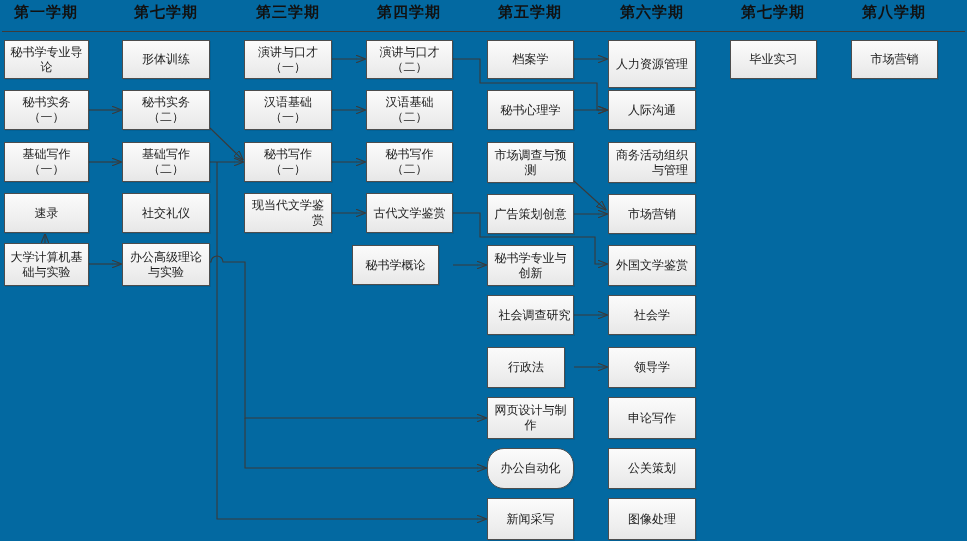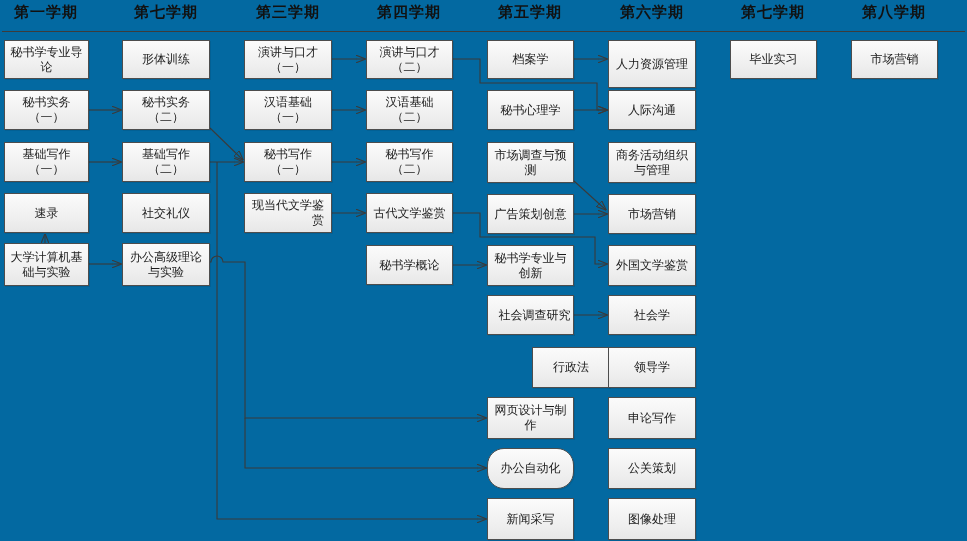--- a/index.html
+++ b/index.html
@@ -95,37 +95,37 @@
 （一）</div>
       <div class="node" style="left: 244px; top: 193px; width: 88px; height: 40px; text-align: right;">现当代文学鉴
 赏</div>
       <div class="node" style="left: 366px; top: 40px; width: 87px; height: 39px;">演讲与口才
 （二）</div>
       <div class="node" style="left: 366px; top: 90px; width: 87px; height: 40px;">汉语基础
 （二）</div>
       <div class="node" style="left: 366px; top: 142px; width: 87px; height: 40px;">秘书写作
 （二）</div>
       <div class="node" style="left: 366px; top: 193px; width: 87px; height: 40px;">古代文学鉴赏</div>
-      <div class="node" style="left: 366px; top: 245px; width: 87px; height: 40px;">秘书学概论</div>
+      <div class="node" style="left: 352px; top: 245px; width: 87px; height: 40px;">秘书学概论</div>
       <div class="node" style="left: 487px; top: 40px; width: 87px; height: 39px; text-align: center;">档案学</div>
       <div class="node" style="left: 487px; top: 90px; width: 87px; height: 40px;">秘书心理学</div>
       <div class="node" style="left: 487px; top: 142px; width: 87px; height: 41px;">市场调查与预
 测</div>
       <div class="node" style="left: 487px; top: 194px; width: 87px; height: 40px;">广告策划创意</div>
       <div class="node" style="left: 487px; top: 245px; width: 87px; height: 41px;">秘书学专业与
 创新</div>
       <div class="node" style="left: 487px; top: 295px; width: 87px; height: 40px; padding-left: 8px;">社会调查研究</div>
-      <div class="node" style="left: 487px; top: 347px; width: 78px; height: 41px; margin-left: 45px;">行政法</div>
+      <div class="node" style="left: 487px; top: 347px; width: 78px; height: 41px;">行政法</div>
       <div class="node" style="left: 487px; top: 397px; width: 87px; height: 42px;">网页设计与制
 作</div>
       <div class="node" style="left: 487px; top: 448px; width: 87px; height: 41px; border-radius: 17px;">办公自动化</div>
       <div class="node" style="left: 487px; top: 498px; width: 87px; height: 42px;">新闻采写</div>
       <div class="node" style="left: 608px; top: 40px; width: 88px; height: 48px;">人力资源管理</div>
       <div class="node" style="left: 608px; top: 90px; width: 88px; height: 40px;">人际沟通</div>
-      <div class="node" style="left: 608px; top: 142px; width: 88px; height: 41px;">商务活动组织
+      <div class="node" style="left: 608px; top: 142px; width: 88px; height: 41px; text-align: right;">商务活动组织
 与管理</div>
       <div class="node" style="left: 608px; top: 194px; width: 88px; height: 40px;">市场营销</div>
       <div class="node" style="left: 608px; top: 245px; width: 88px; height: 41px;">外国文学鉴赏</div>
       <div class="node" style="left: 608px; top: 295px; width: 88px; height: 40px;">社会学</div>
       <div class="node" style="left: 608px; top: 347px; width: 88px; height: 41px;">领导学</div>
       <div class="node" style="left: 608px; top: 397px; width: 88px; height: 42px;">申论写作</div>
       <div class="node" style="left: 608px; top: 448px; width: 88px; height: 41px;">公关策划</div>
       <div class="node" style="left: 608px; top: 498px; width: 88px; height: 42px;">图像处理</div>
       <div class="node" style="left: 730px; top: 40px; width: 87px; height: 39px;">毕业实习</div>
       <div class="node" style="left: 851px; top: 40px; width: 87px; height: 39px;">市场营销</div>

